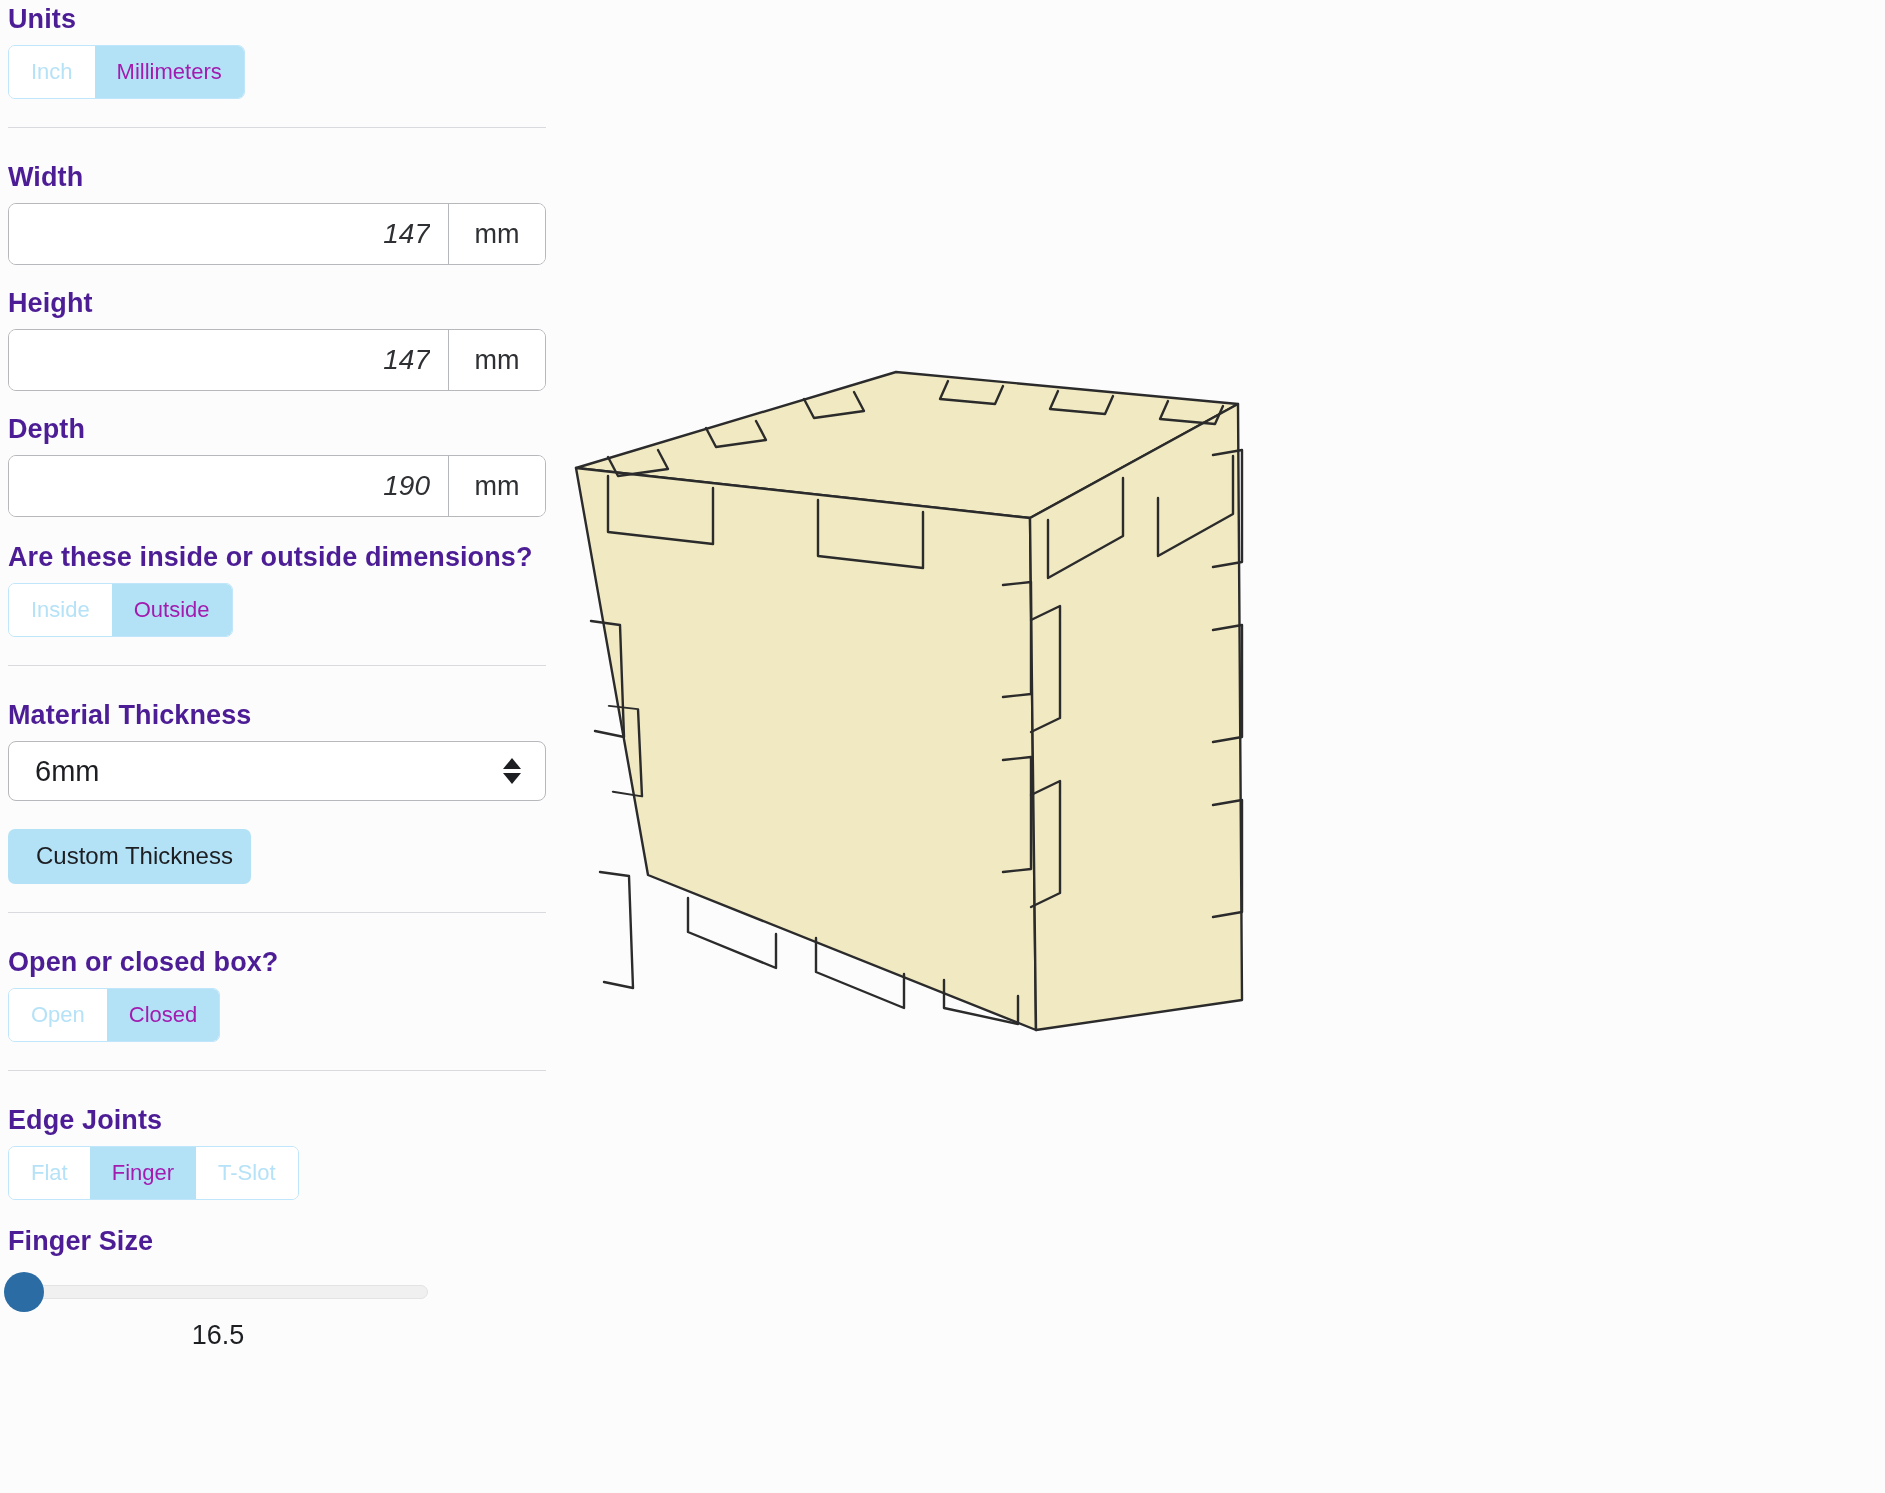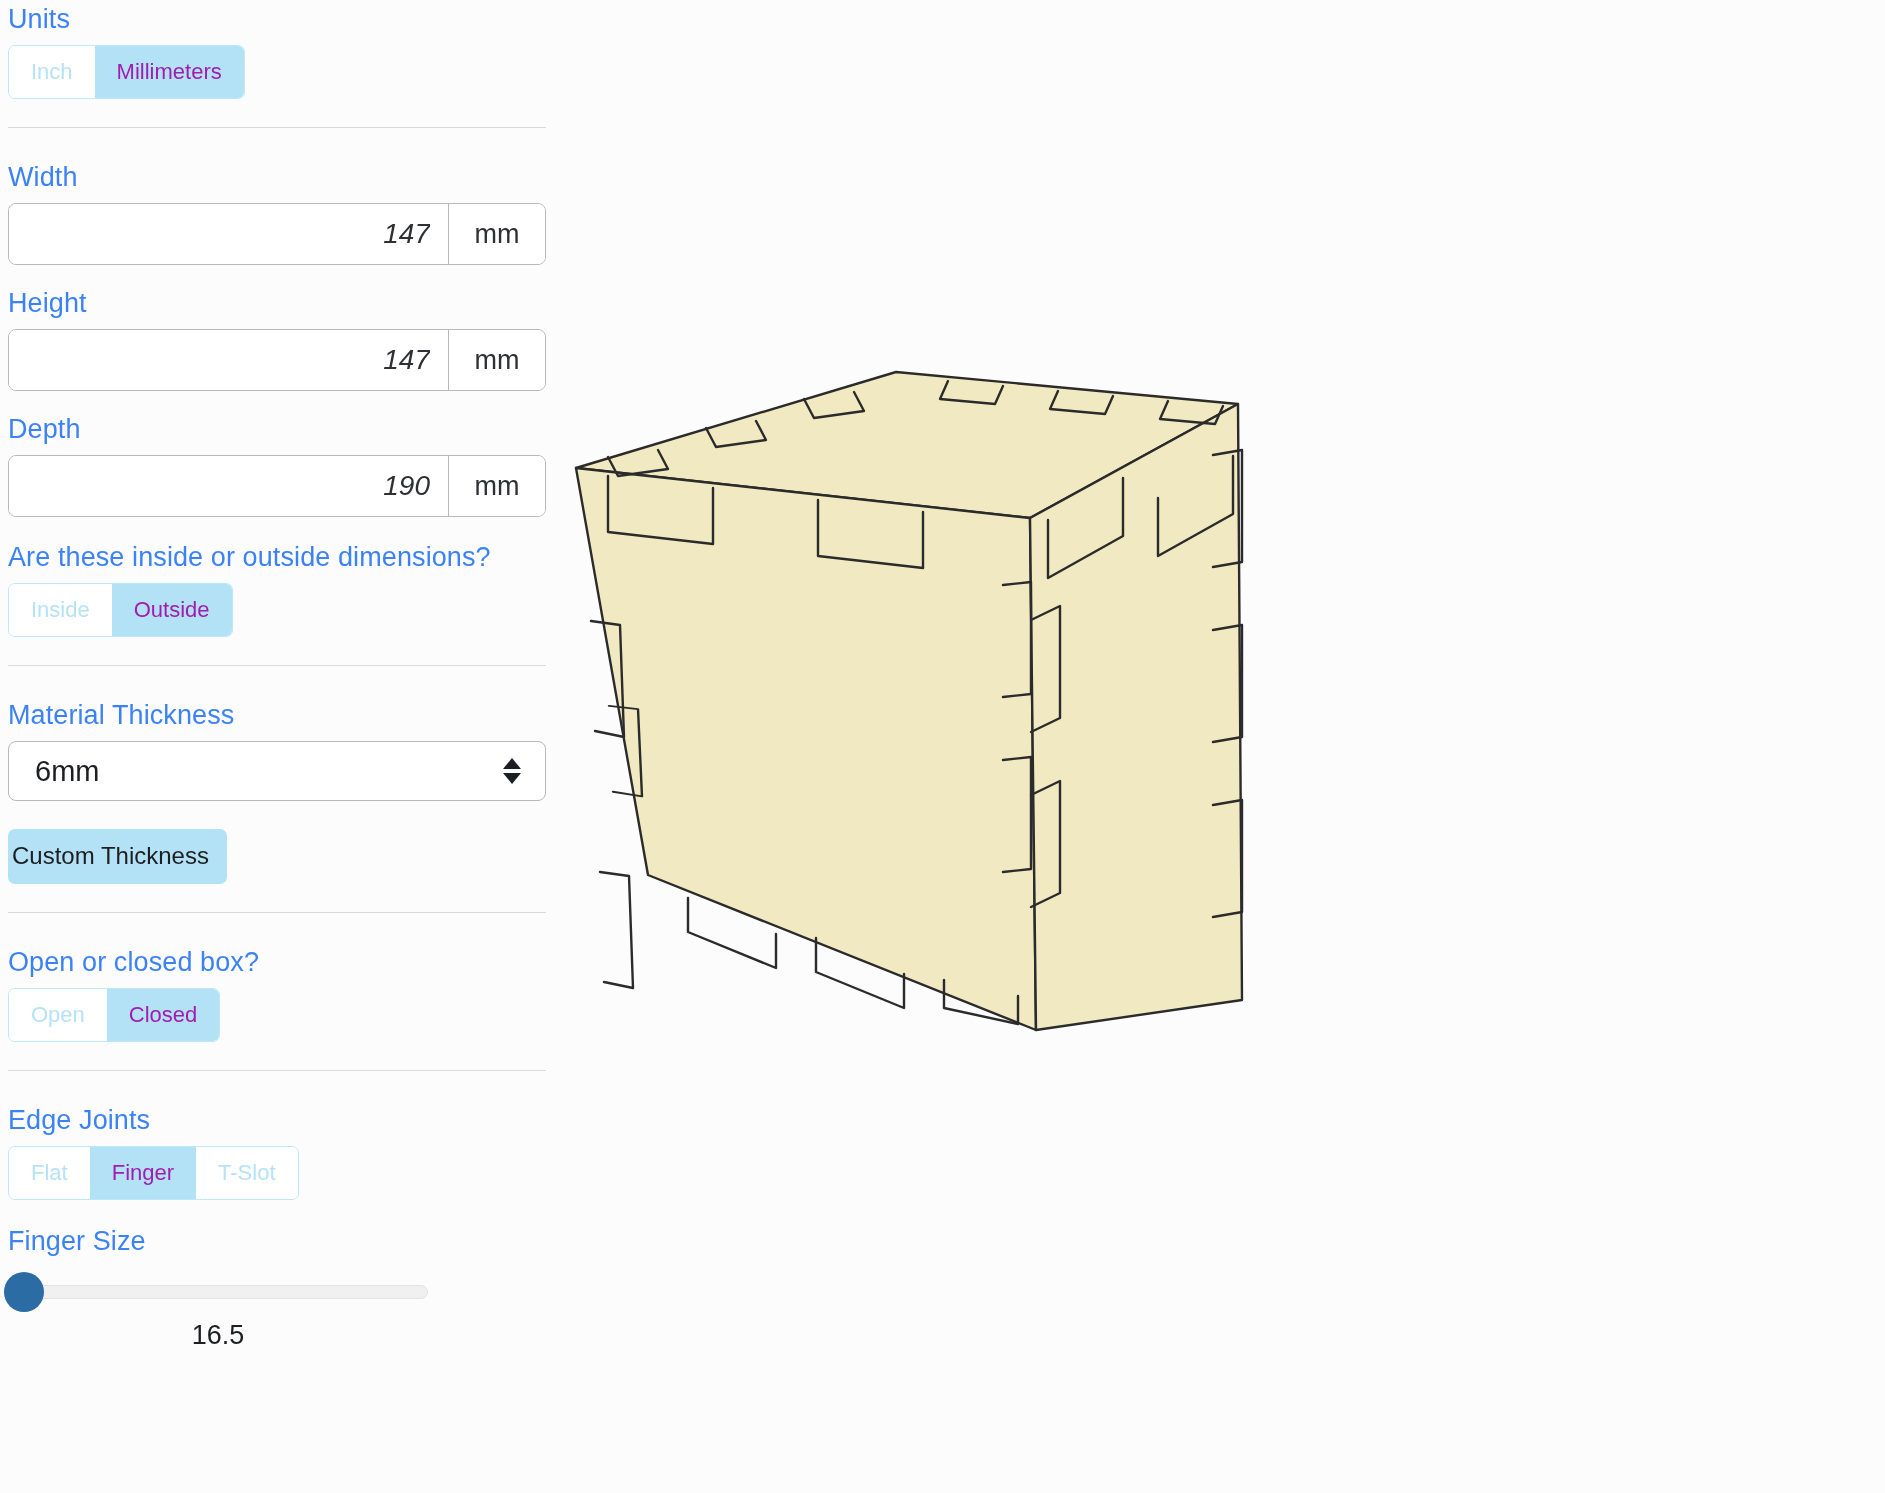--- a/index.html
+++ b/index.html
@@ -38,23 +38,23 @@
   .divider {
     height: 1px;
     background: #d9dadd;
     width: 538px;
     margin: 28px 0 30px 0;
   }
 
   .field-label {
     font-size: 27px;
     line-height: 34px;
-    color: #3b82f6;
+    color: #4c1d95;
     margin: 0 0 9px 0;
-    font-weight: 400;
+    font-weight: 700;
     letter-spacing: 0.1px;
   }
 
   
   .seg {
     display: inline-flex;
     border: 1.5px solid #bfe6fa;
     border-radius: 7px;
     overflow: hidden;
     background: #fff;
@@ -157,21 +157,21 @@
 
   
   .btn-soft {
     display: inline-block;
     background: #b3e2f7;
     border: none;
     border-radius: 7px;
     font-size: 24px;
     font-family: inherit;
     color: #1c1e21;
-    padding: 13px 18px 14px 4px;
+    padding: 13px 18px 14px 28px;
     cursor: pointer;
     margin-top: 28px;
   }
 
   
   .slider-wrap {
     width: 420px;
     height: 40px;
     position: relative;
     margin-top: 14px;

